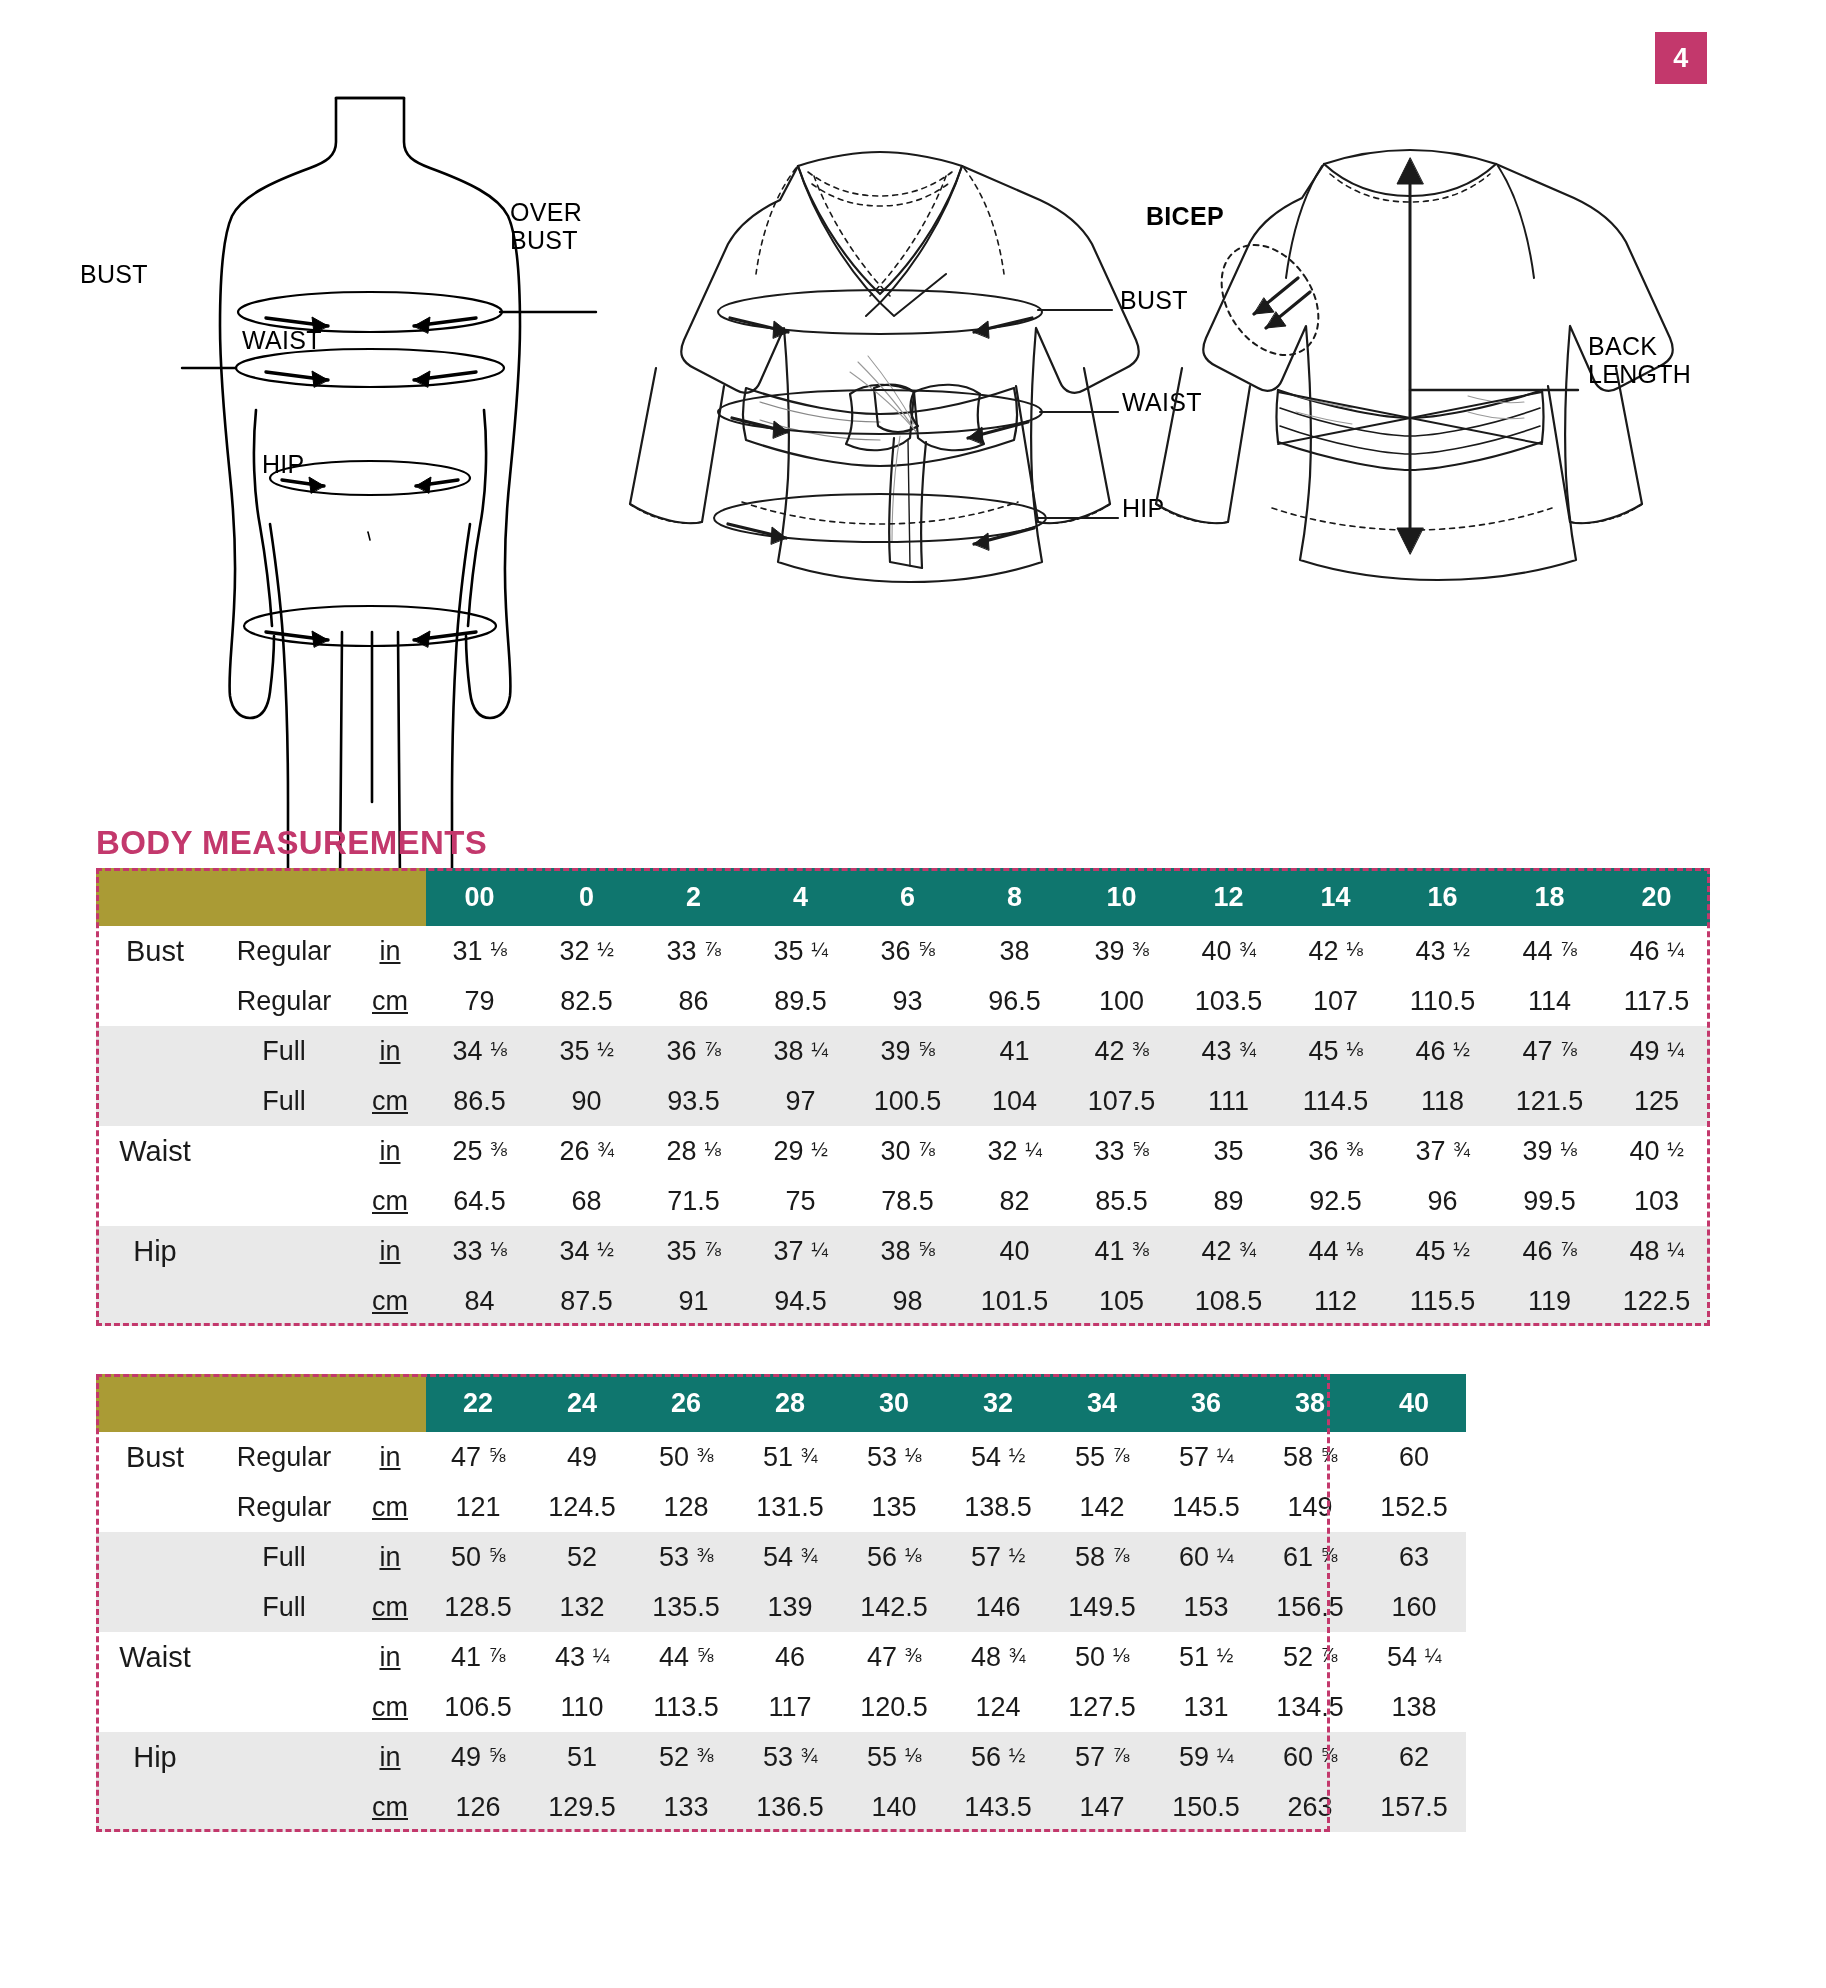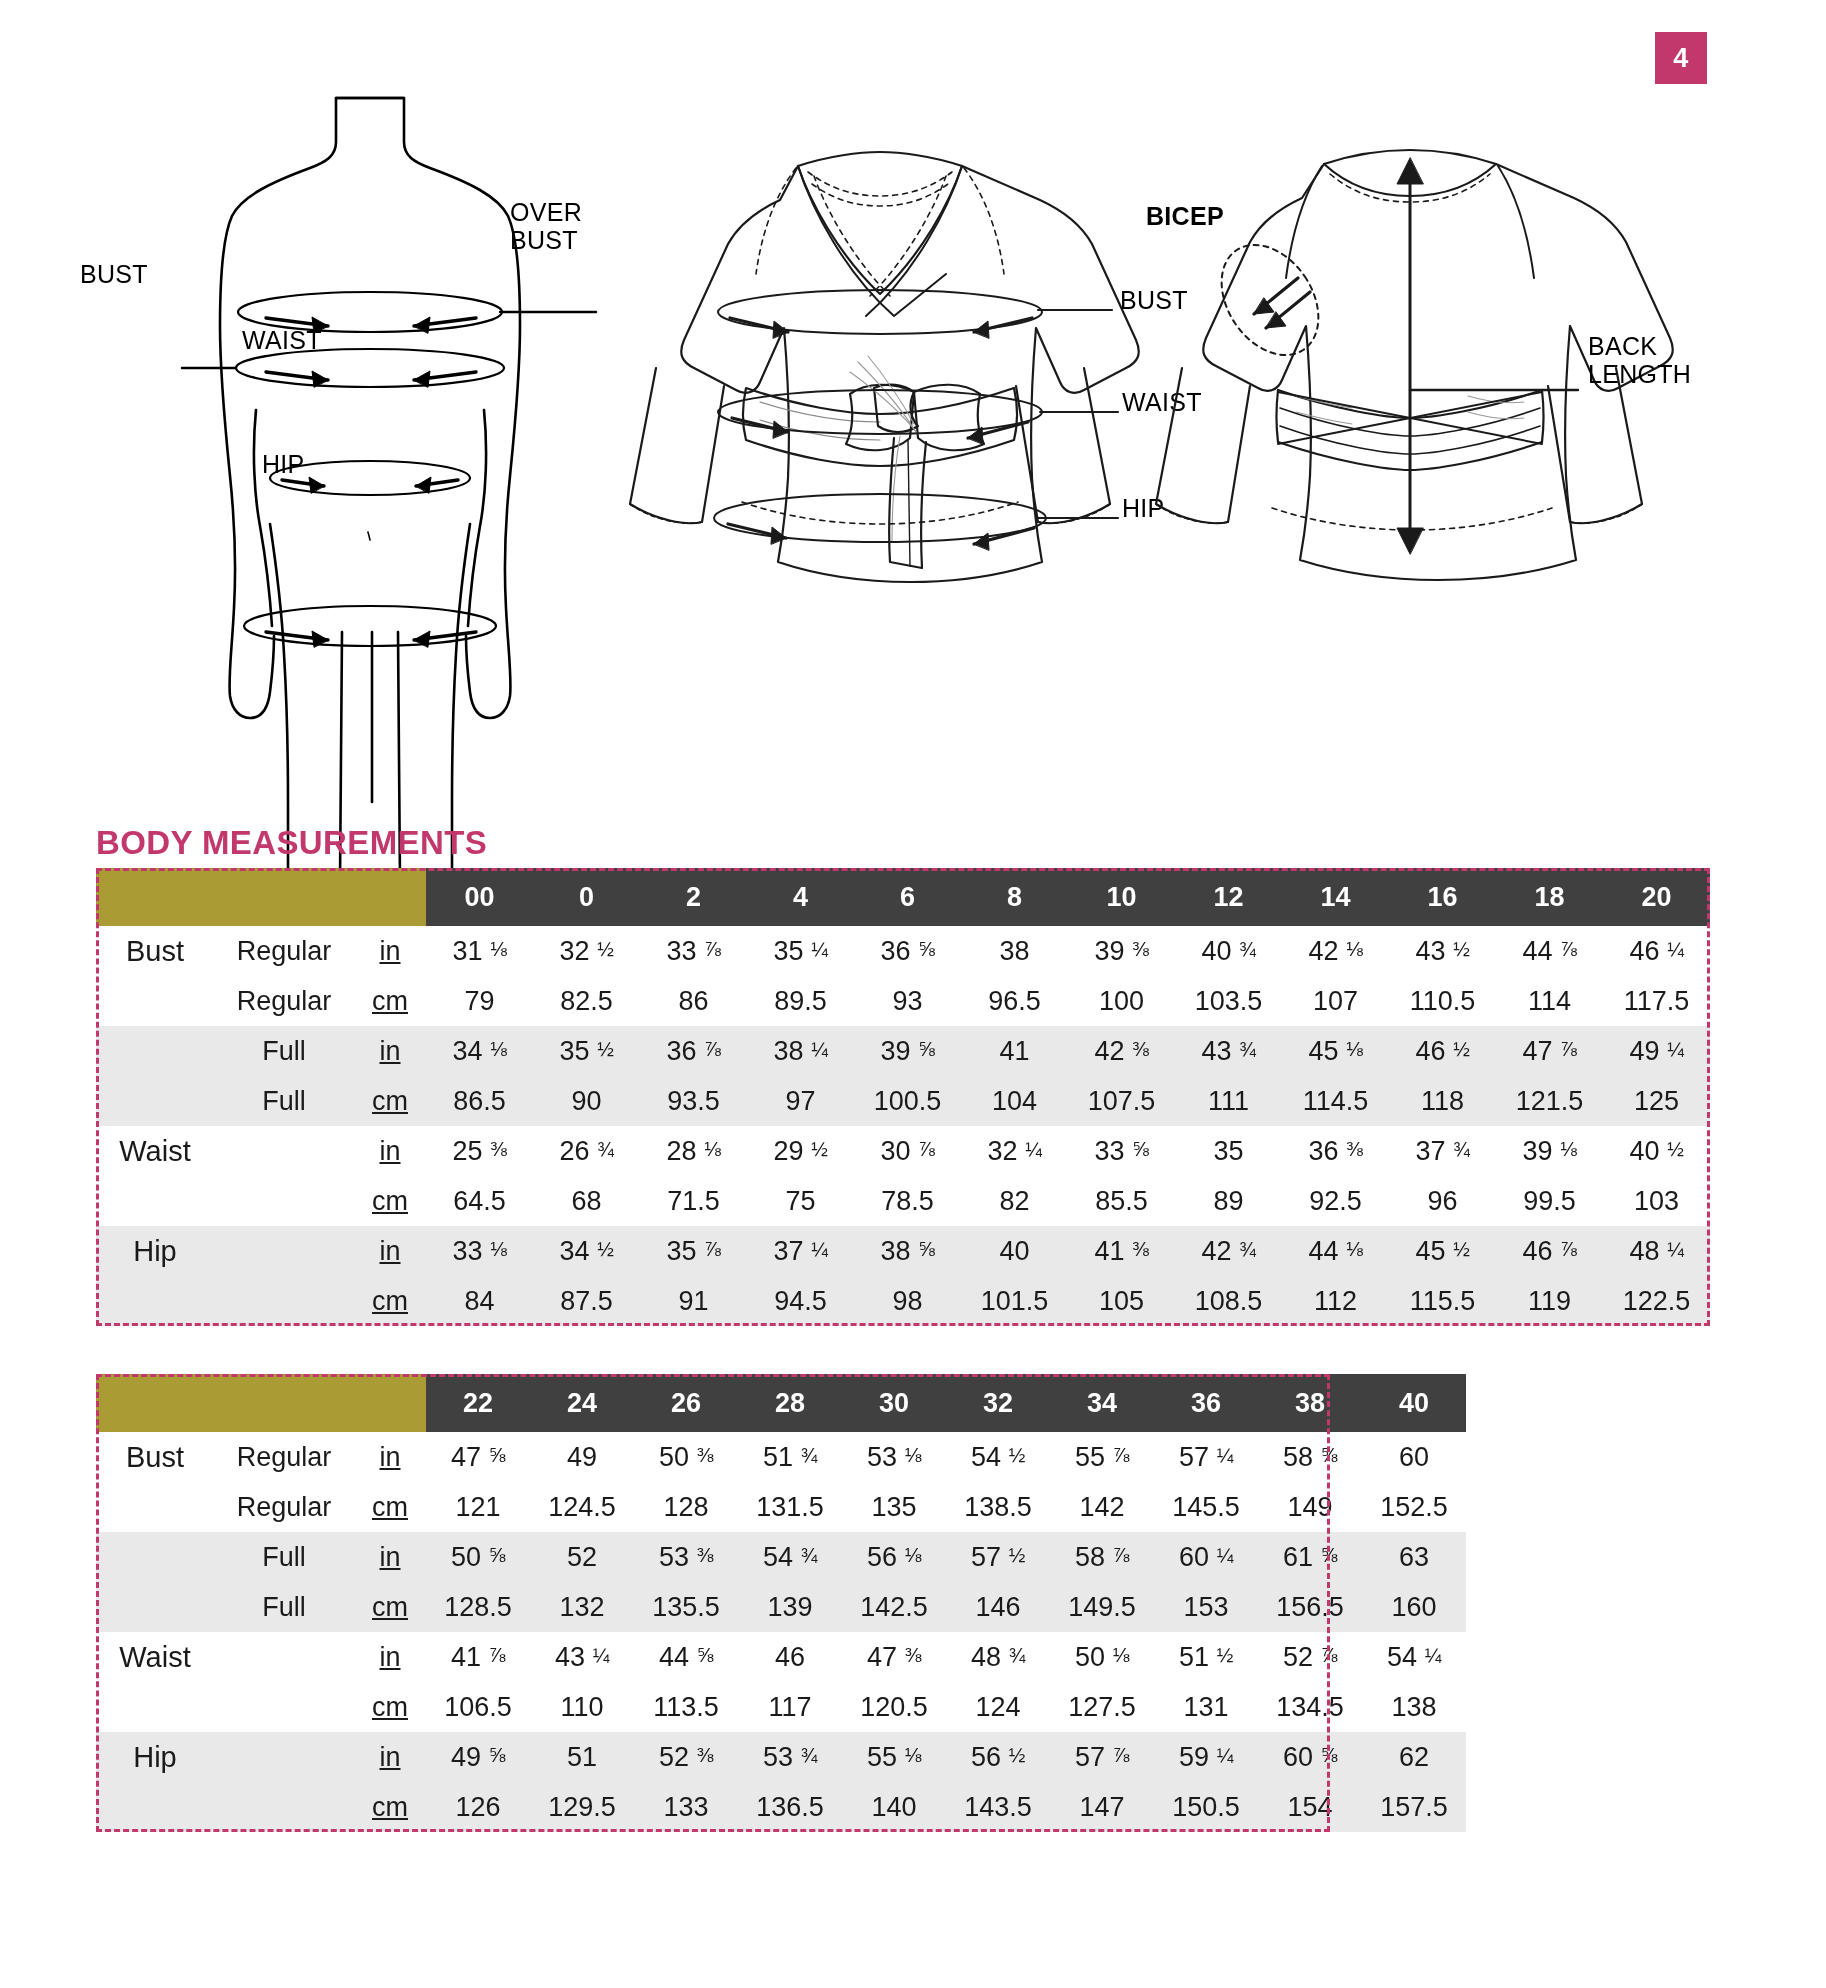--- a/index.html
+++ b/index.html
@@ -81,21 +81,21 @@
   table.meas th,
   table.meas td {
     padding: 0;
     height: 50px;
     text-align: center;
     vertical-align: middle;
     font-weight: normal;
     white-space: nowrap;
   }
   table.meas thead th {
-    background: #404040;
+    background: #0f766e;
     color: #ffffff;
     font-weight: bold;
     font-size: 27px;
     height: 58px;
   }
   table.meas thead th.blank { background: #aa9b35; }
 
   td.c-group { text-align: left; font-weight: bold; padding-left: 8px; font-size: 29px; }
   td.c-fit   { text-align: left; padding-left: 8px; }
   td.c-unit  { text-align: left; padding-left: 10px; text-decoration: underline; }
@@ -640,20 +640,20 @@
             <td class="c-fit"></td>
             <td class="c-unit">cm</td>
             <td>126</td>
             <td>129.5</td>
             <td>133</td>
             <td>136.5</td>
             <td>140</td>
             <td>143.5</td>
             <td>147</td>
             <td>150.5</td>
-            <td>154</td>
+            <td>263</td>
             <td>157.5</td>
           </tr>
         </tbody>
     </table>
     <div class="dash-border"></div>
   </div>
 </div>
 
 </body></html>

